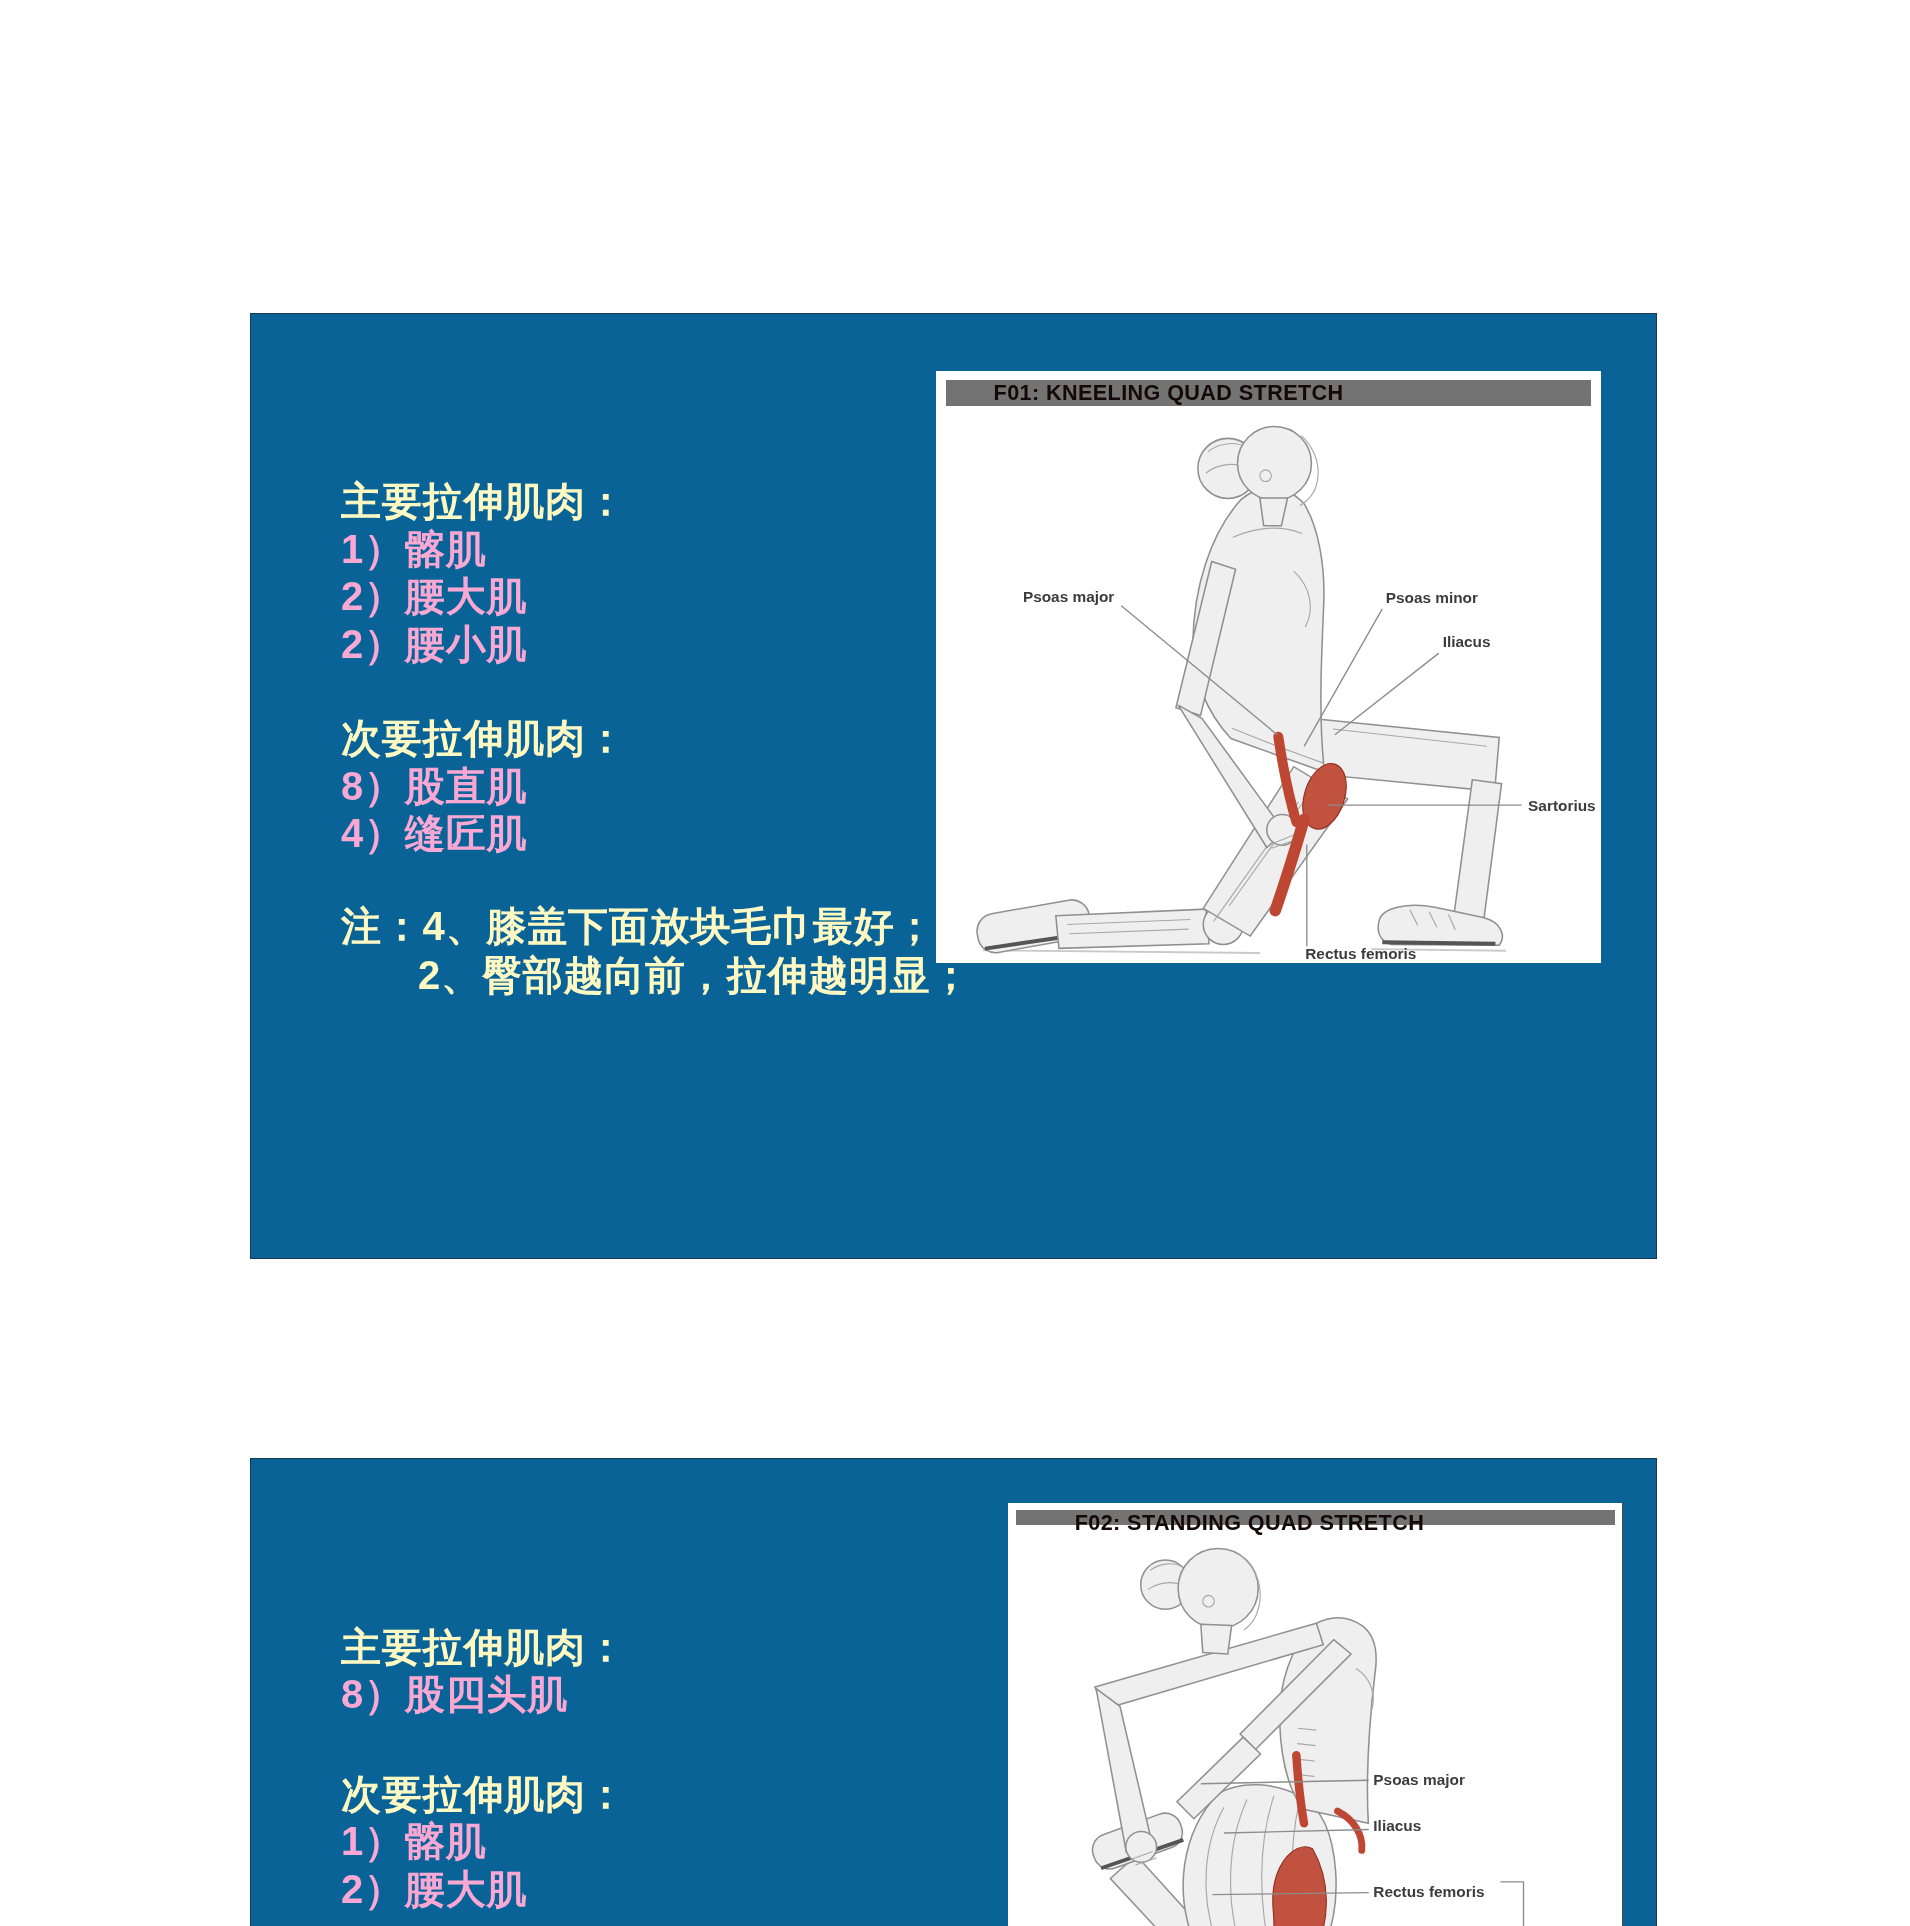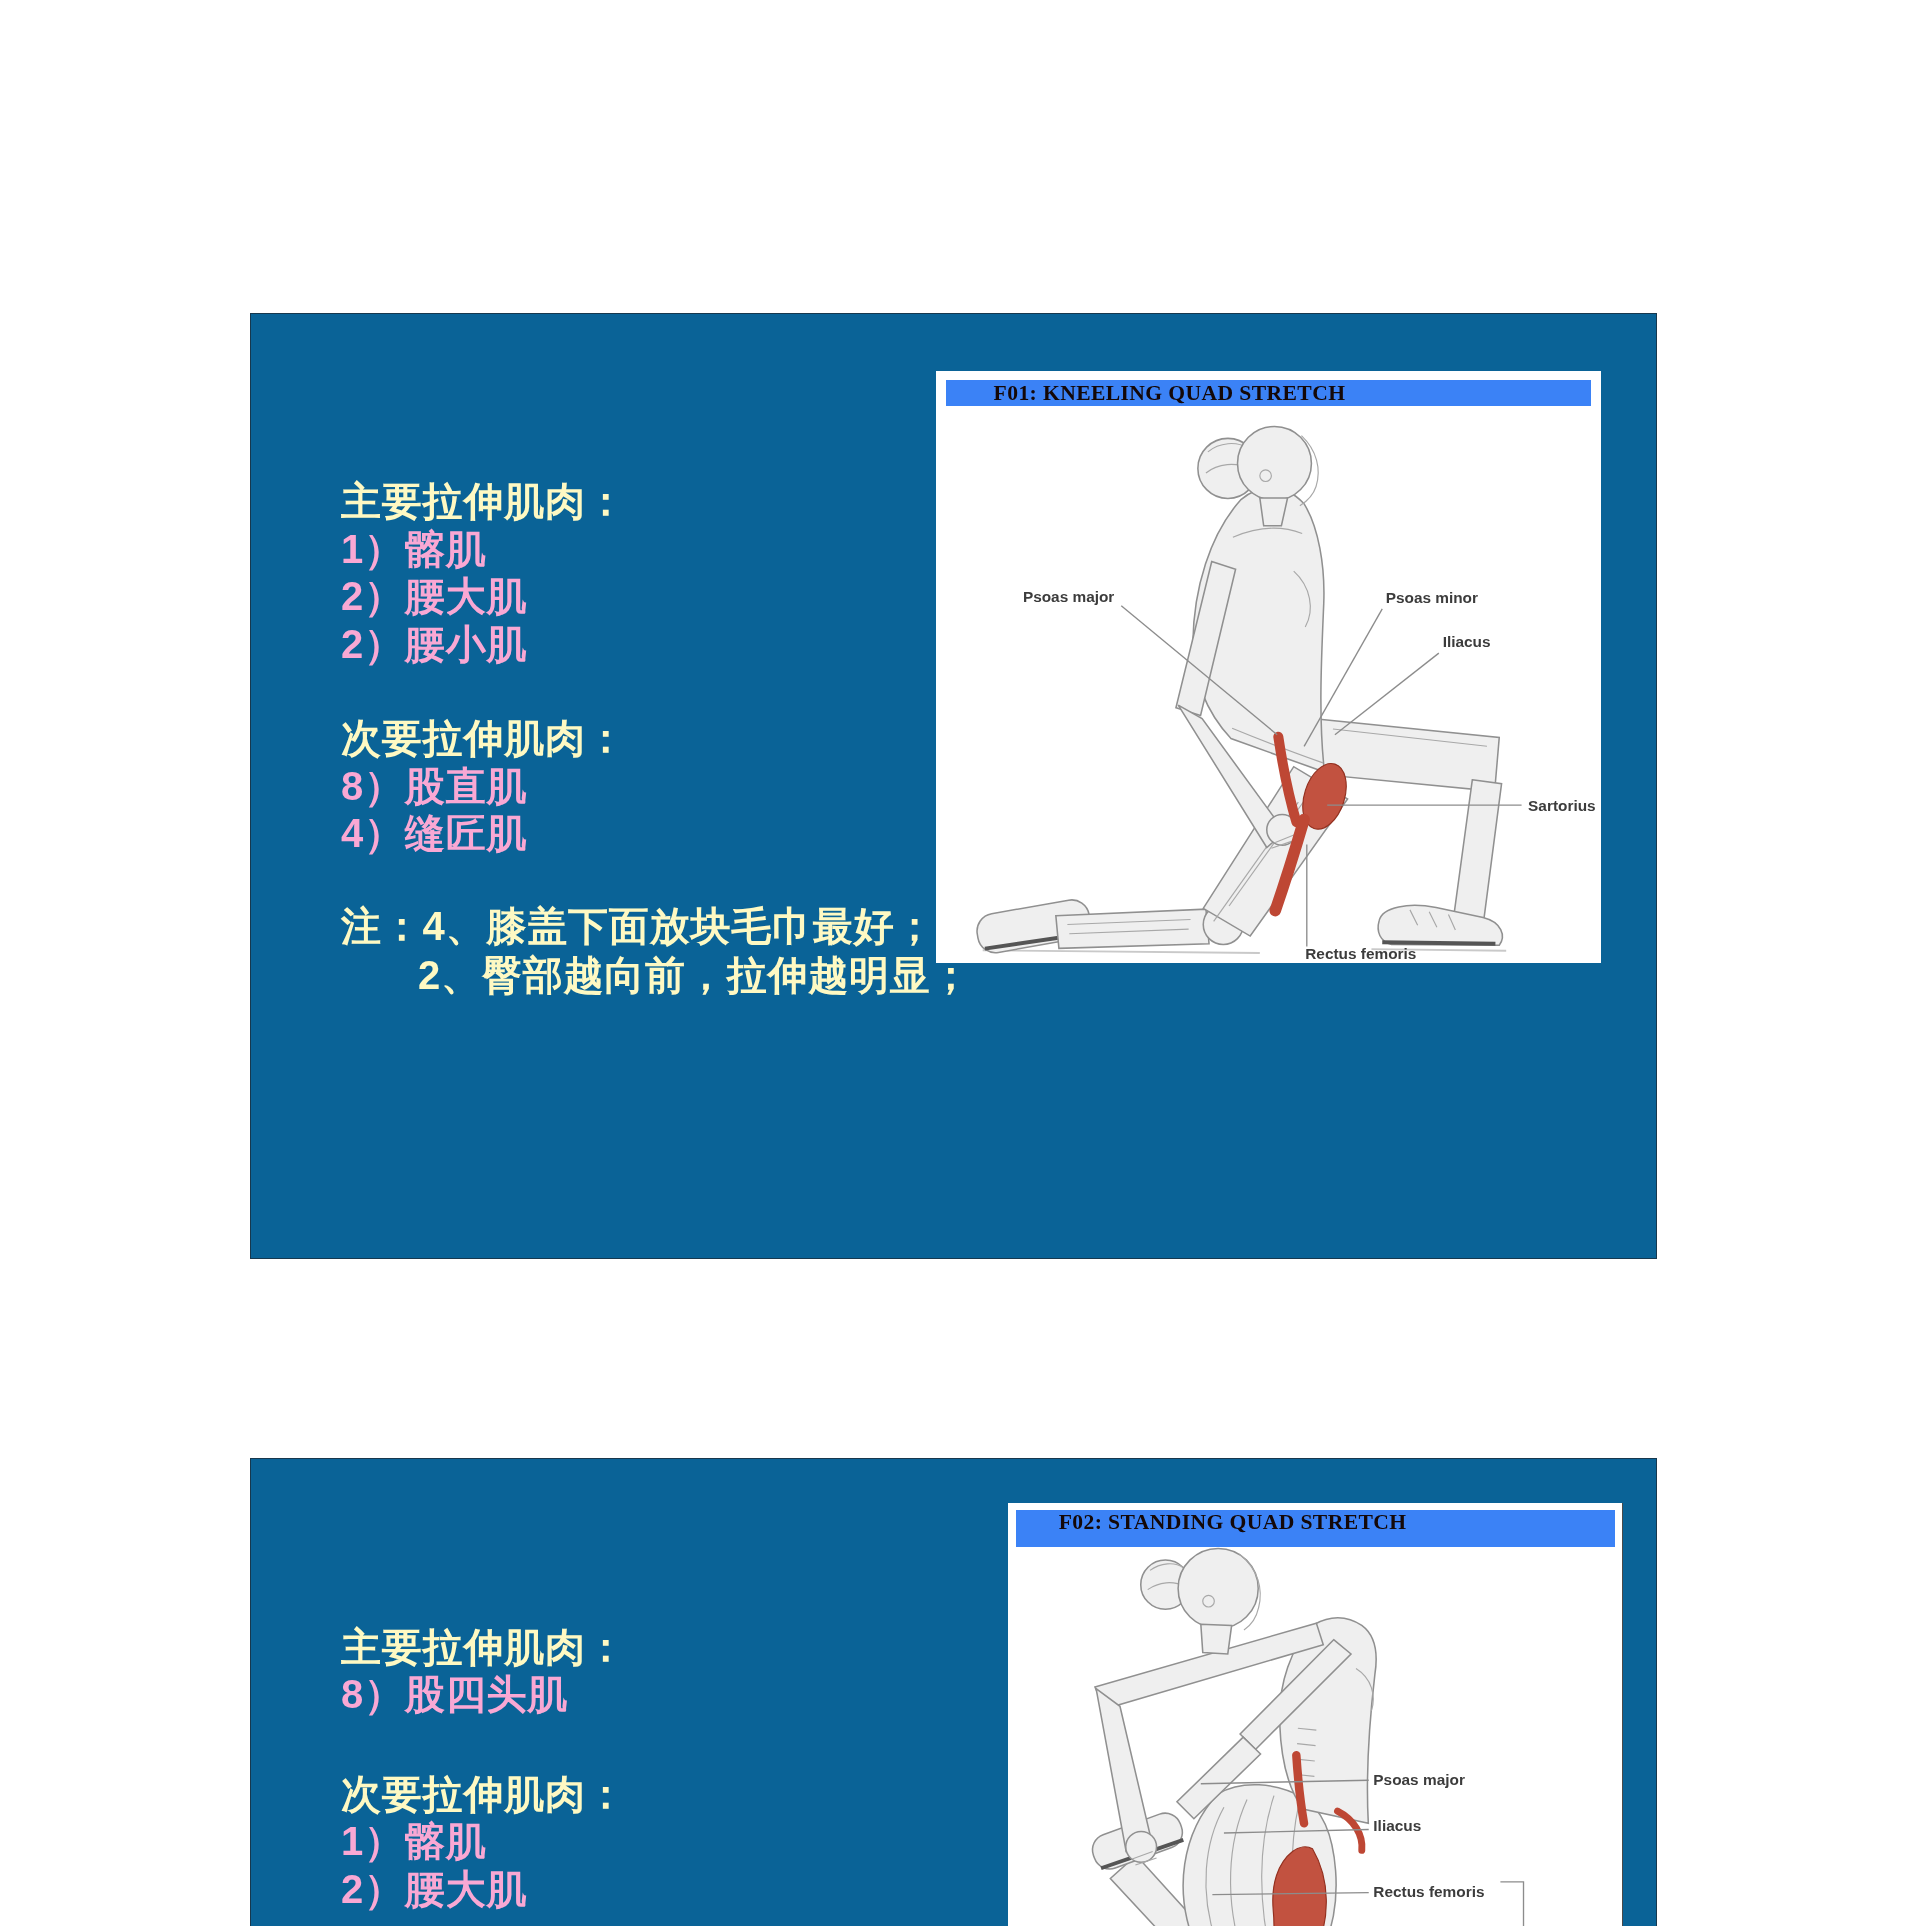--- a/index.html
+++ b/index.html
@@ -12,25 +12,25 @@
   .cjk{position:absolute;left:90px;font-weight:bold;font-size:40px;line-height:47px;
        letter-spacing:0.8px;white-space:pre;}
   .green{color:#fef9c3;}
   .blue{color:#f9a8d4;}
   .note{line-height:49px;}
   .indent{padding-left:77px;}
   .whitebox{position:absolute;background:#ffffff;}
   #box1{left:685px;top:57px;width:665px;height:592px;}
   #box2{left:757px;top:44px;width:614px;height:670px;
         border-right:1.9px solid #4A4A4A;border-bottom:1.5px solid #4A4A4A;box-sizing:content-box;}
-  .banner{position:absolute;background:#3b82f6;color:#140808;
-          font-family:Liberation Serif, serif;font-weight:bold;
+  .banner{position:absolute;background:#737373;color:#140808;
+          font-family:Liberation Sans, sans-serif;font-weight:bold;
           font-size:21.6px;letter-spacing:0.4px;}
   #banner1{left:9.6px;top:9.2px;width:645px;height:26px;line-height:26px;padding-left:48px;box-sizing:border-box;}
-  #banner2{left:7.7px;top:6.5px;width:599px;height:37px;line-height:25.4px;padding-left:43px;box-sizing:border-box;}
+  #banner2{left:7.7px;top:6.5px;width:599px;height:15px;line-height:25.4px;padding-left:59px;box-sizing:border-box;}
   .figsvg{position:absolute;left:0;top:0;}
   .sketch path,.sketch polygon,.sketch rect,.sketch circle,.sketch ellipse
         {fill:#EFEFEF;stroke:#909090;stroke-width:4;}
   .sketch .thin{fill:none;stroke:#A8A8A8;stroke-width:3;}
   .sketch .sole{fill:none;stroke:#555555;stroke-width:10;}
   .sketch .ground{fill:none;stroke:#C9C9C9;stroke-width:5;}
   .muscle path{stroke:#BE4734;fill:none;stroke-linecap:round;}
   .muscle .mfill{fill:#C25240;stroke:#93301F;stroke-width:3;}
   .leaders line,.leaders path{stroke:#8C8C8C;stroke-width:3.5;fill:none;}
   .dlabels text{fill:#3C3C3C;font-family:"Liberation Sans","DejaVu Sans",sans-serif;

